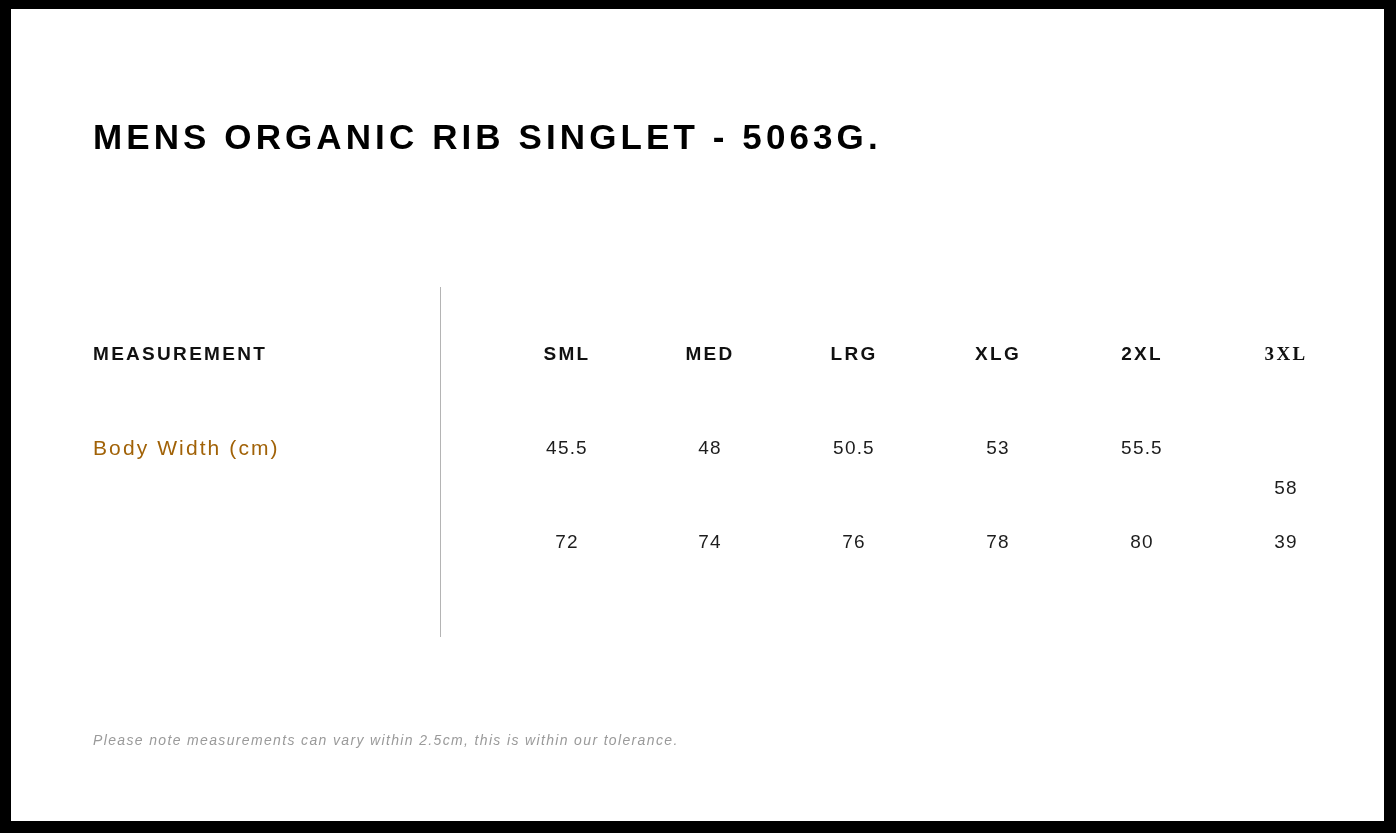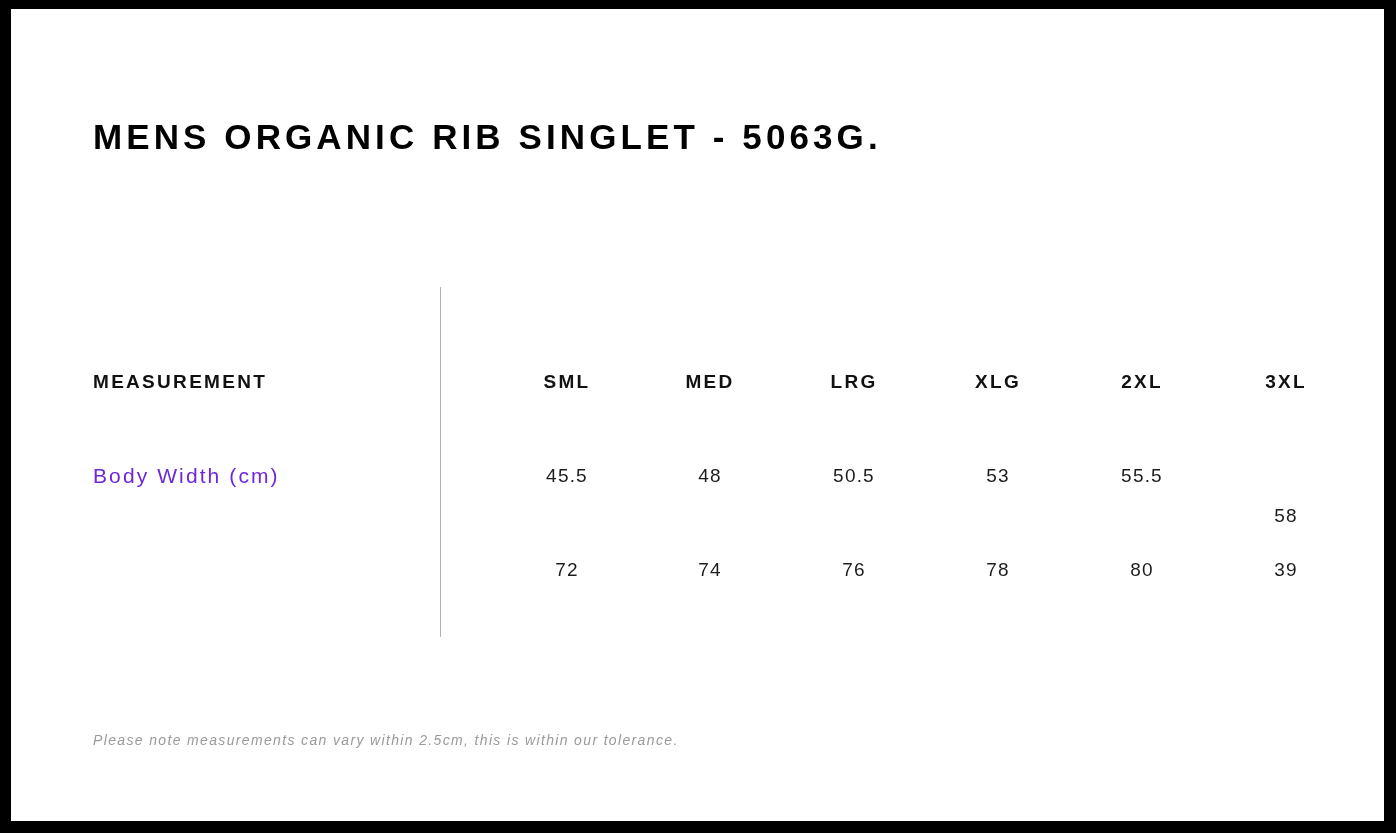--- a/index.html
+++ b/index.html
@@ -61,21 +61,21 @@
     left: 429px;
     top: 278px;
     width: 1px;
     height: 350px;
     background: #b4b4b4;
   }
 
   .grid {
     position: absolute;
     left: 0px;
-    top: 360px;
+    top: 332px;
     width: 1262px;
   }
 
   .row {
     position: relative;
     height: 94px;
   }
 
   .row-label {
     position: absolute;
@@ -88,21 +88,21 @@
     font-size: 19px;
     font-weight: bold;
     color: #111111;
     letter-spacing: 2.3px;
     line-height: 26px;
   }
 
   .measure-label {
     font-size: 21px;
     font-weight: normal;
-    color: #6d28d9;
+    color: #a16207;
     letter-spacing: 2.1px;
     line-height: 26px;
   }
 
   .cell {
     position: absolute;
     top: 0;
     width: 140px;
     text-align: center;
     line-height: 26px;
@@ -149,21 +149,21 @@
 
       <div class="grid">
 
         <div class="row">
           <div class="row-label head-label">MEASUREMENT</div>
           <div class="cell head" style="left:486px;">SML</div>
           <div class="cell head" style="left:629px;">MED</div>
           <div class="cell head" style="left:773px;">LRG</div>
           <div class="cell head" style="left:917px;">XLG</div>
           <div class="cell head" style="left:1061px;">2XL</div>
-          <div class="cell head" style="left:1205px;">3XL</div>
+          <div class="cell head" style="left:1205px;font-family:Liberation Serif, serif;">3XL</div>
         </div>
 
         <div class="row">
           <div class="row-label measure-label">Body Width (cm)</div>
           <div class="cell value" style="left:486px;">45.5</div>
           <div class="cell value" style="left:629px;">48</div>
           <div class="cell value" style="left:773px;">50.5</div>
           <div class="cell value" style="left:917px;">53</div>
           <div class="cell value" style="left:1061px;">55.5</div>
           <div class="cell value" style="left:1205px;margin-top:40px;">58</div>

